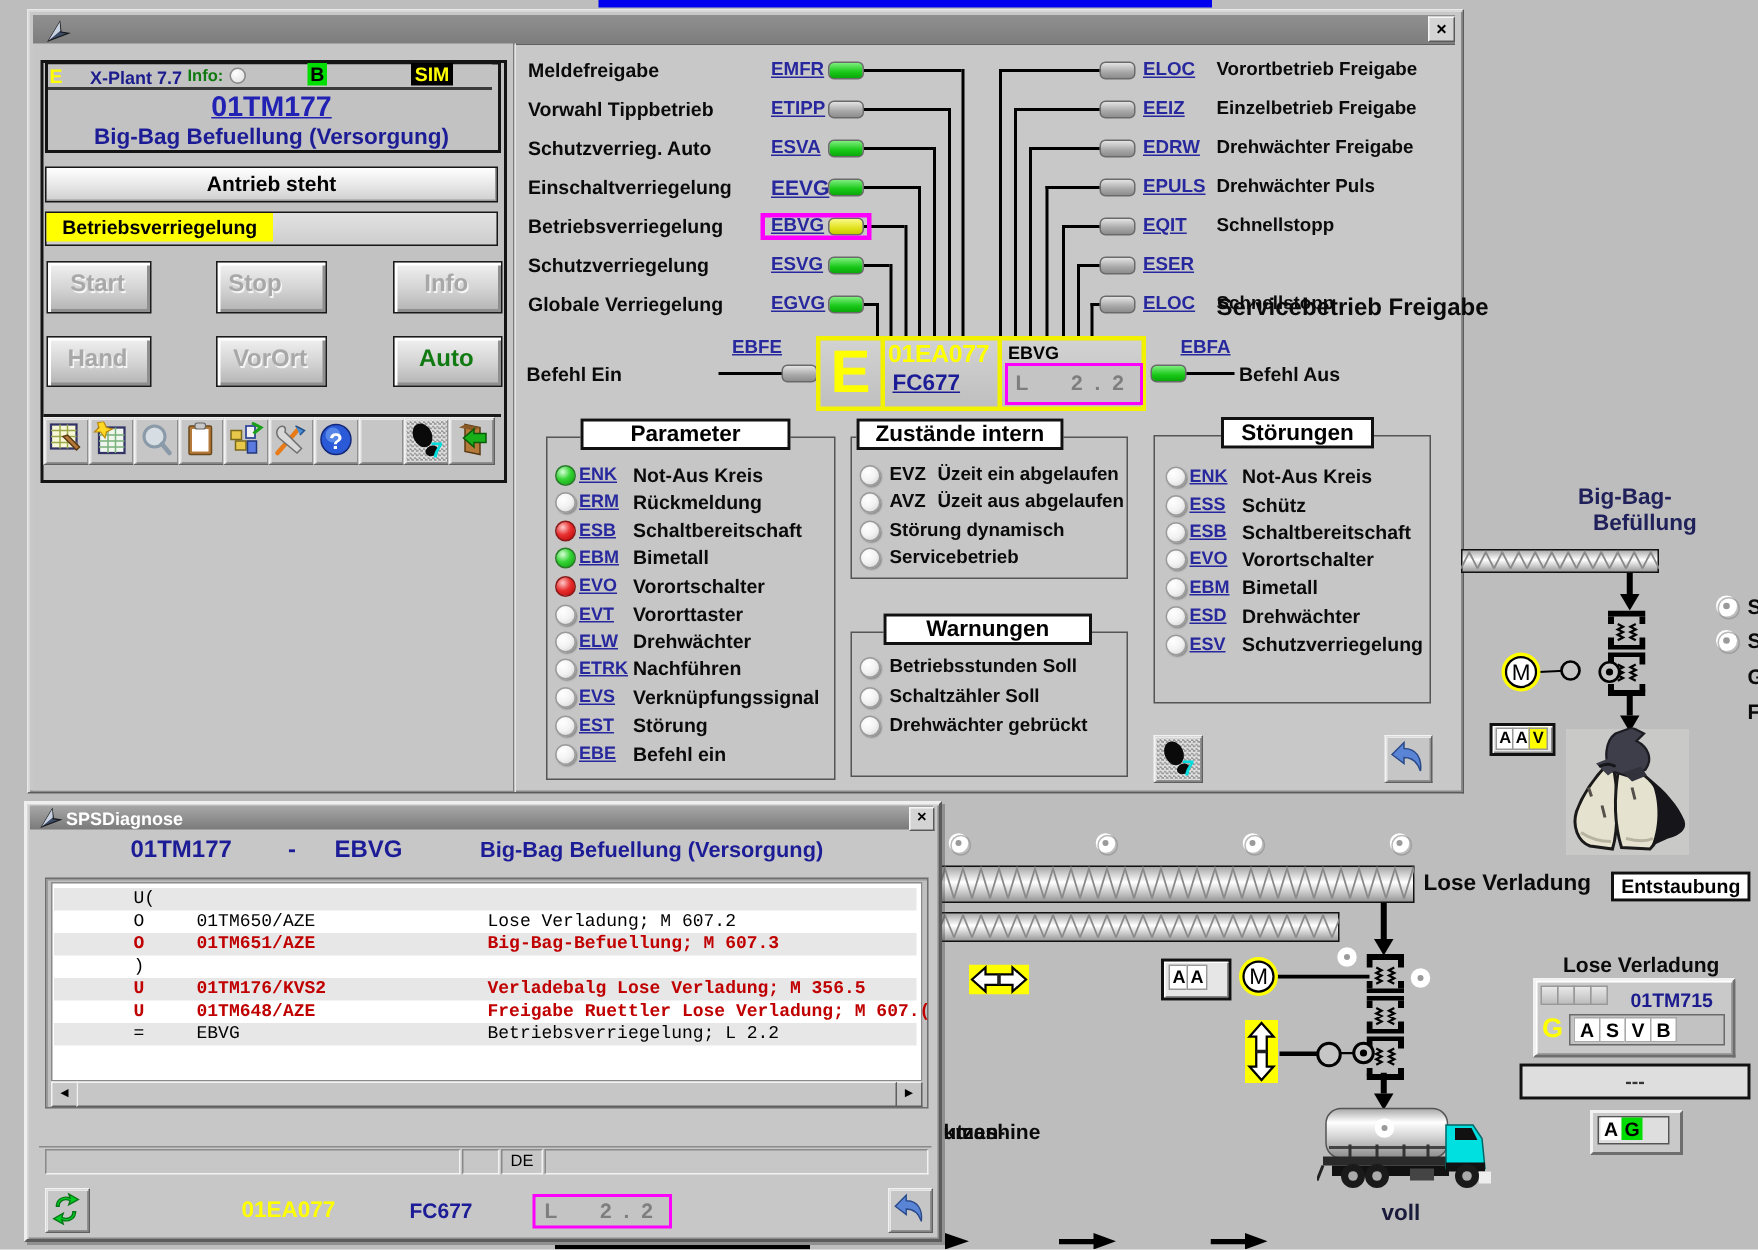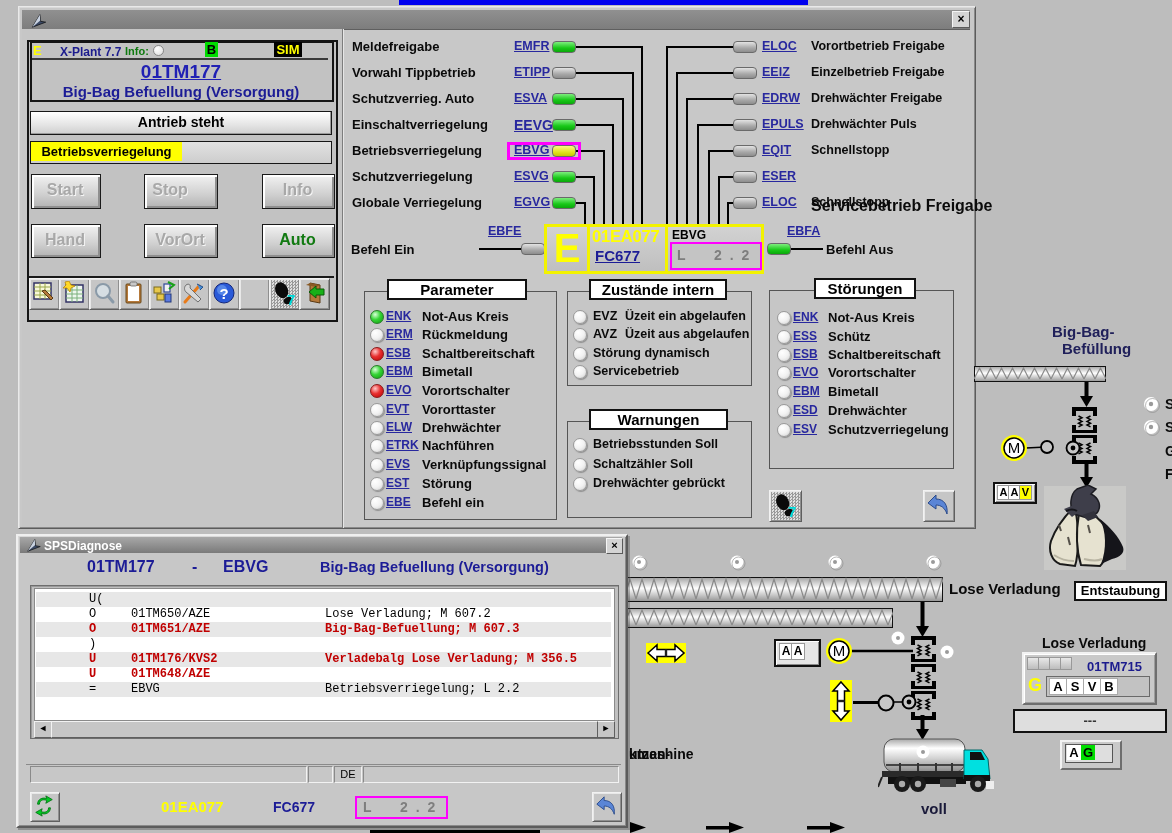--- a/index.html
+++ b/index.html
@@ -228,21 +228,21 @@
 <div class="ab ws" style="left:592px;top:227px;color:#ffff00;font-weight:bold;font-size:16.5px;letter-spacing:-0.2px;">01EA077</div>
 <div class="ab ws" style="left:595px;top:247px;color:#1c1c96;font-weight:bold;font-size:15px;text-decoration:underline;">FC677</div>
 <div class="ab ws" style="left:672px;top:228px;color:#000;font-weight:bold;font-size:12px;">EBVG</div>
 <div class="ab" style="left:670px;top:242px;width:88px;height:24px;border:2px solid #ff00ff;background:#c4c4c4;"></div>
 <div class="ab ws" style="left:677px;top:247px;color:#7e7e7e;font-weight:bold;font-size:14px;">L</div>
 <div class="ab ws" style="left:714px;top:247px;color:#7e7e7e;font-weight:bold;font-size:14px;letter-spacing:2px;">2 . 2</div>
 
 <div class="gbox" style="left:364px;top:291px;width:191px;height:227px;"></div>
 <div class="gtitle" style="left:387px;top:279px;width:136px;height:17px;line-height:17px;">Parameter</div>
 <div class="gbox" style="left:567px;top:291px;width:183px;height:93px;"></div>
-<div class="gtitle" style="left:589px;top:279px;width:134px;height:17px;line-height:17px;">Zustände intern</div>
+<div class="gtitle" style="left:571px;top:279px;width:134px;height:17px;line-height:17px;">Zustände intern</div>
 <div class="gbox" style="left:567px;top:421px;width:183px;height:95px;"></div>
 <div class="gtitle" style="left:589px;top:409px;width:135px;height:17px;line-height:17px;">Warnungen</div>
 <div class="gbox" style="left:769px;top:290px;width:183px;height:177px;"></div>
 <div class="gtitle" style="left:814px;top:278px;width:98px;height:17px;line-height:17px;">Störungen</div>
 
 <div class="cled cg" style="left:370px;top:310px;"></div>
 <div class="ab ws lnk" style="left:386px;top:309px;font-size:12px;">ENK</div>
 <div class="ab ws lbl" style="left:422px;top:309px;">Not-Aus Kreis</div>
 <div class="cled cw" style="left:370px;top:328px;"></div>
 <div class="ab ws lnk" style="left:386px;top:327px;font-size:12px;">ERM</div>
@@ -606,20 +606,21 @@
 <div class="ab ws" style="left:325px;top:607px;color:#000;font-weight:normal;font-family:'Liberation Mono',monospace;font-size:12px;">Lose Verladung; M 607.2</div>
 <div class="ab ws" style="left:89px;top:622px;color:#c00000;font-weight:bold;font-family:'Liberation Mono',monospace;font-size:12px;">O</div>
 <div class="ab ws" style="left:131px;top:622px;color:#c00000;font-weight:bold;font-family:'Liberation Mono',monospace;font-size:12px;">01TM651/AZE</div>
 <div class="ab ws" style="left:325px;top:622px;color:#c00000;font-weight:bold;font-family:'Liberation Mono',monospace;font-size:12px;">Big-Bag-Befuellung; M 607.3</div>
 <div class="ab ws" style="left:89px;top:637px;color:#000;font-weight:normal;font-family:'Liberation Mono',monospace;font-size:12px;">)</div>
 <div class="ab ws" style="left:89px;top:652px;color:#c00000;font-weight:bold;font-family:'Liberation Mono',monospace;font-size:12px;">U</div>
 <div class="ab ws" style="left:131px;top:652px;color:#c00000;font-weight:bold;font-family:'Liberation Mono',monospace;font-size:12px;">01TM176/KVS2</div>
 <div class="ab ws" style="left:325px;top:652px;color:#c00000;font-weight:bold;font-family:'Liberation Mono',monospace;font-size:12px;">Verladebalg Lose Verladung; M 356.5</div>
 <div class="ab ws" style="left:89px;top:667px;color:#c00000;font-weight:bold;font-family:'Liberation Mono',monospace;font-size:12px;">U</div>
 <div class="ab ws" style="left:131px;top:667px;color:#c00000;font-weight:bold;font-family:'Liberation Mono',monospace;font-size:12px;">01TM648/AZE</div>
+<div class="ab ws" style="left:325px;top:667px;color:#c00000;font-weight:bold;font-family:'Liberation Mono',monospace;font-size:12px;">Freigabe Ruettler Lose Verladung; M 607.(</div>
 <div class="ab ws" style="left:89px;top:682px;color:#000;font-weight:normal;font-family:'Liberation Mono',monospace;font-size:12px;">=</div>
 <div class="ab ws" style="left:131px;top:682px;color:#000;font-weight:normal;font-family:'Liberation Mono',monospace;font-size:12px;">EBVG</div>
 <div class="ab ws" style="left:325px;top:682px;color:#000;font-weight:normal;font-family:'Liberation Mono',monospace;font-size:12px;text-align:right;">Betriebsverriegelung; L 2.2</div>
 <div class="ab" style="left:34px;top:721px;width:579px;height:15px;background:#d6d6d6;"></div>
 <div class="ab" style="left:34px;top:721px;width:16px;height:15px;background:#c6c6c6;border:1px solid;border-color:#f2f2f2 #5f5f5f #5f5f5f #f2f2f2;text-align:center;line-height:13px;font-size:9px;color:#000;">◄</div>
 <div class="ab" style="left:597px;top:721px;width:16px;height:15px;background:#c6c6c6;border:1px solid;border-color:#f2f2f2 #5f5f5f #5f5f5f #f2f2f2;text-align:center;line-height:13px;font-size:9px;color:#000;">►</div>
 <div class="ab" style="left:51px;top:721px;width:545px;height:15px;background:#c6c6c6;border:1px solid;border-color:#f2f2f2 #5f5f5f #5f5f5f #f2f2f2;"></div>
 <div class="ab" style="left:26px;top:764px;width:595px;height:18px;background:#c7c7c7;border-top:1px solid #8a8a8a;"></div>
 <div class="ab" style="left:30px;top:766px;width:275px;height:15px;border:1px solid;border-color:#8a8a8a #f2f2f2 #f2f2f2 #8a8a8a;"></div>
 <div class="ab" style="left:308px;top:766px;width:23px;height:15px;border:1px solid;border-color:#8a8a8a #f2f2f2 #f2f2f2 #8a8a8a;"></div>

